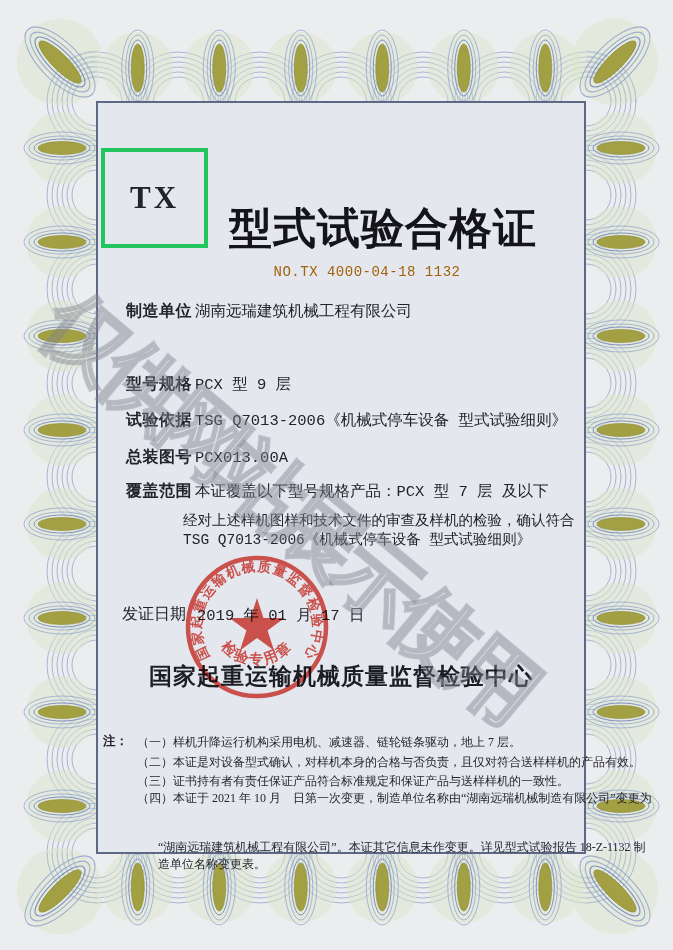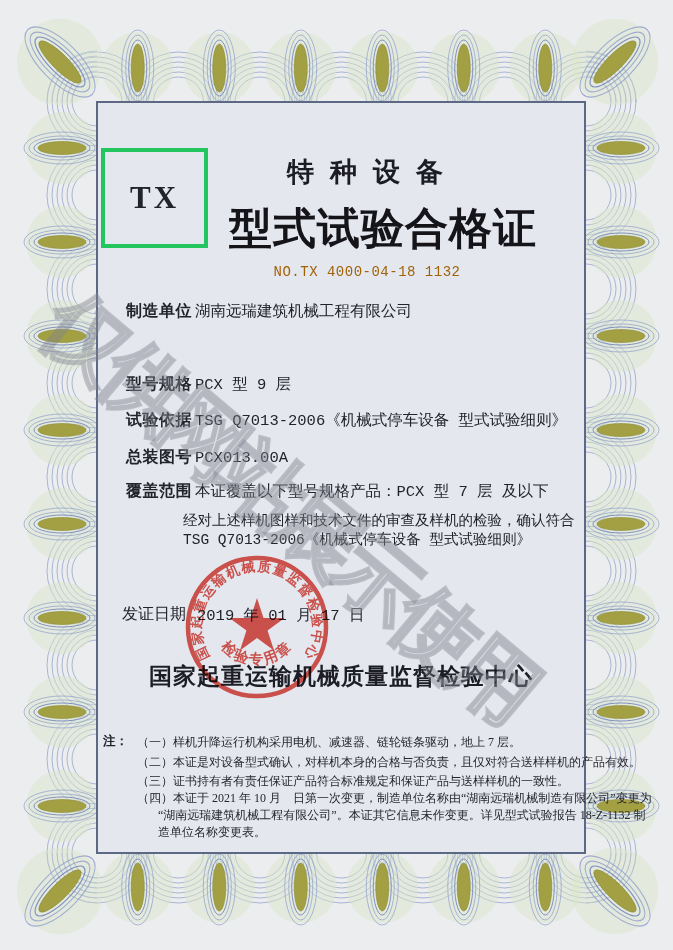--- a/index.html
+++ b/index.html
@@ -49,21 +49,21 @@
   .date-val {
     left:197px; top:605px; font-size:15.5px;
     font-family:"Liberation Mono","DejaVu Sans Mono","Liberation Serif",serif;
   }
   .issuer {
     left:96px; top:661px; width:490px; text-align:center;
     font-size:23px; font-weight:bold; letter-spacing:1px; color:#1d1d26;
   }
   .notes-lbl { left:103px; top:733px; font-size:12.5px; font-weight:bold; }
   .note { left:137px; font-size:12px; white-space:nowrap; color:#26262e; }
-  .note.cont { left:158px; }
+  .note.cont { left:158px;margin-top:32px; }
   .watermark {
     position:absolute; left:92px; top:268px; z-index:5; pointer-events:none;
     transform:rotate(40deg); transform-origin:0 0;
     font-size:84px; font-weight:bold; letter-spacing:-8px; white-space:nowrap;
     color:rgba(135,137,146,0.08);
     -webkit-text-stroke:2.5px rgba(128,131,142,0.42);
   }
   .seal-svg { position:absolute; left:181px; top:551px; z-index:6; mix-blend-mode:multiply; opacity:0.9; }
 </style>
 </head>
@@ -162,21 +162,20 @@
     <use href="#pod" transform="translate(615,62) rotate(45) scale(1.2)"></use>
     <use href="#pod" transform="translate(60,891) rotate(45) scale(1.2)"></use>
     <use href="#pod" transform="translate(615,891) rotate(-45) scale(1.2)"></use>
   </svg>
 
   <div class="frame"></div>
 
   <div class="abs tx-box">
     <span>TX</span>
   </div>
-  <div class="abs category">特种设备</div>
   <div class="abs title">型式试验合格证</div>
   <div class="abs cert-no">NO.TX 4000-04-18 1132</div>
 
   <div class="abs row" style="top:301px">
     <span class="lbl">制造单位</span>
     <span class="val">湖南远瑞建筑机械工程有限公司</span>
   </div>
   <div class="abs row" style="top:374px">
     <span class="lbl">型号规格</span>
     <span class="val">PCX 型 9 层</span>

